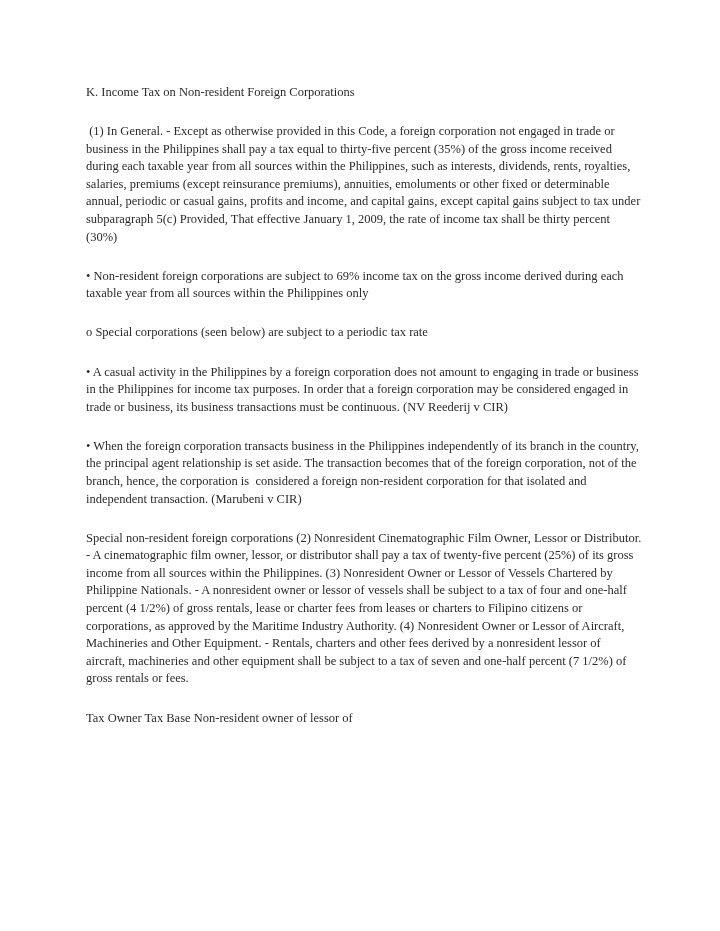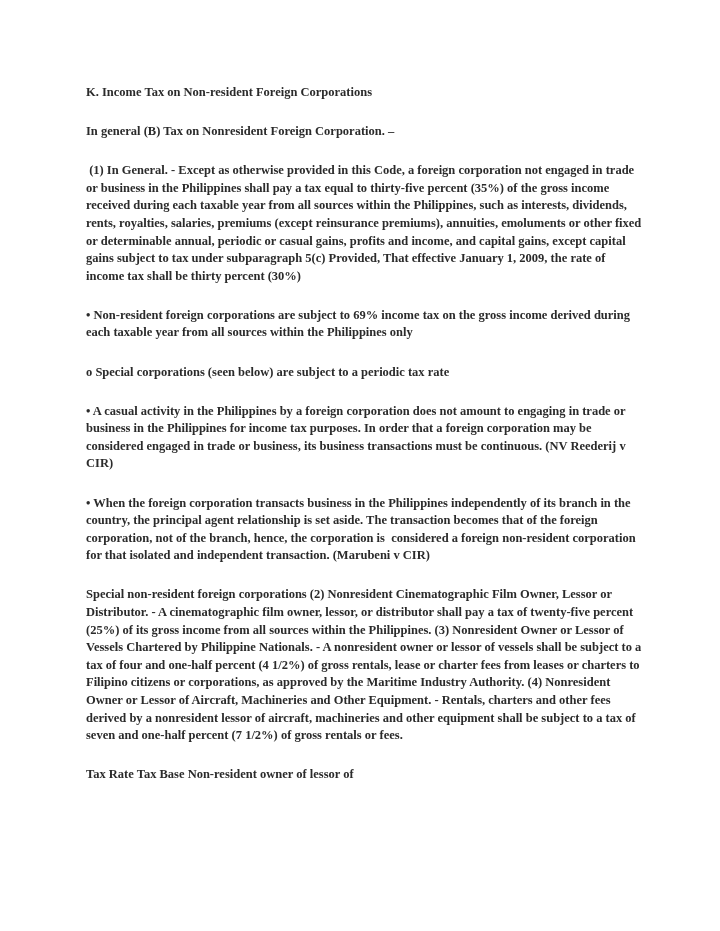--- a/index.html
+++ b/index.html
@@ -8,21 +8,20 @@
     background: #ffffff;
   }
   .page {
     position: relative;
     width: 720px;
     height: 931px;
     background: #ffffff;
     overflow: hidden;
     font-family: "Liberation Serif", serif;
     color: #2b2b2b;
-    font-weight: bold;
   }
   .content {
     position: absolute;
     left: 86px;
     top: 84px;
     width: 556px;
     filter: blur(0.25px); 
   }
   .para {
     margin: 0 0 21.5px 0;
@@ -33,31 +32,30 @@
   }
 </style>
 </head>
 <body>
 
 <div class="page">
   <div class="content">
 
     <p class="para">K. Income Tax on Non-resident Foreign Corporations</p>
 
-    <p class="para">In general (B) Tax on Nonresident Foreign Corporation. –</p>
 
     <p class="para"> (1) In General. - Except as otherwise provided in this Code, a foreign corporation not engaged in trade or business in the Philippines shall pay a tax equal to thirty-five percent (35%) of the gross income received during each taxable year from all sources within the Philippines, such as interests, dividends, rents, royalties, salaries, premiums (except reinsurance premiums), annuities, emoluments or other fixed or determinable annual, periodic or casual gains, profits and income, and capital gains, except capital gains subject to tax under subparagraph 5(c) Provided, That effective January 1, 2009, the rate of income tax shall be thirty percent (30%)</p>
 
     <p class="para">• Non-resident foreign corporations are subject to 69% income tax on the gross income derived during each taxable year from all sources within the Philippines only</p>
 
     <p class="para">o Special corporations (seen below) are subject to a periodic tax rate</p>
 
     <p class="para">• A casual activity in the Philippines by a foreign corporation does not amount to engaging in trade or business in the Philippines for income tax purposes. In order that a foreign corporation may be considered engaged in trade or business, its business transactions must be continuous. (NV Reederij v CIR)</p>
 
     <p class="para">• When the foreign corporation transacts business in the Philippines independently of its branch in the country, the principal agent relationship is set aside. The transaction becomes that of the foreign corporation, not of the branch, hence, the corporation is  considered a foreign non-resident corporation for that isolated and independent transaction. (Marubeni v CIR)</p>
 
     <p class="para">Special non-resident foreign corporations (2) Nonresident Cinematographic Film Owner, Lessor or Distributor. - A cinematographic film owner, lessor, or distributor shall pay a tax of twenty-five percent (25%) of its gross income from all sources within the Philippines. (3) Nonresident Owner or Lessor of Vessels Chartered by Philippine Nationals. - A nonresident owner or lessor of vessels shall be subject to a tax of four and one-half percent (4 1/2%) of gross rentals, lease or charter fees from leases or charters to Filipino citizens or corporations, as approved by the Maritime Industry Authority. (4) Nonresident Owner or Lessor of Aircraft, Machineries and Other Equipment. - Rentals, charters and other fees derived by a nonresident lessor of aircraft, machineries and other equipment shall be subject to a tax of seven and one-half percent (7 1/2%) of gross rentals or fees.</p>
 
 
-    <p class="para">Tax Rate Tax Base Non-resident owner of lessor of</p>
+    <p class="para">Tax Owner Tax Base Non-resident owner of lessor of</p>
 
   </div>
 </div>
 
 </body></html>

